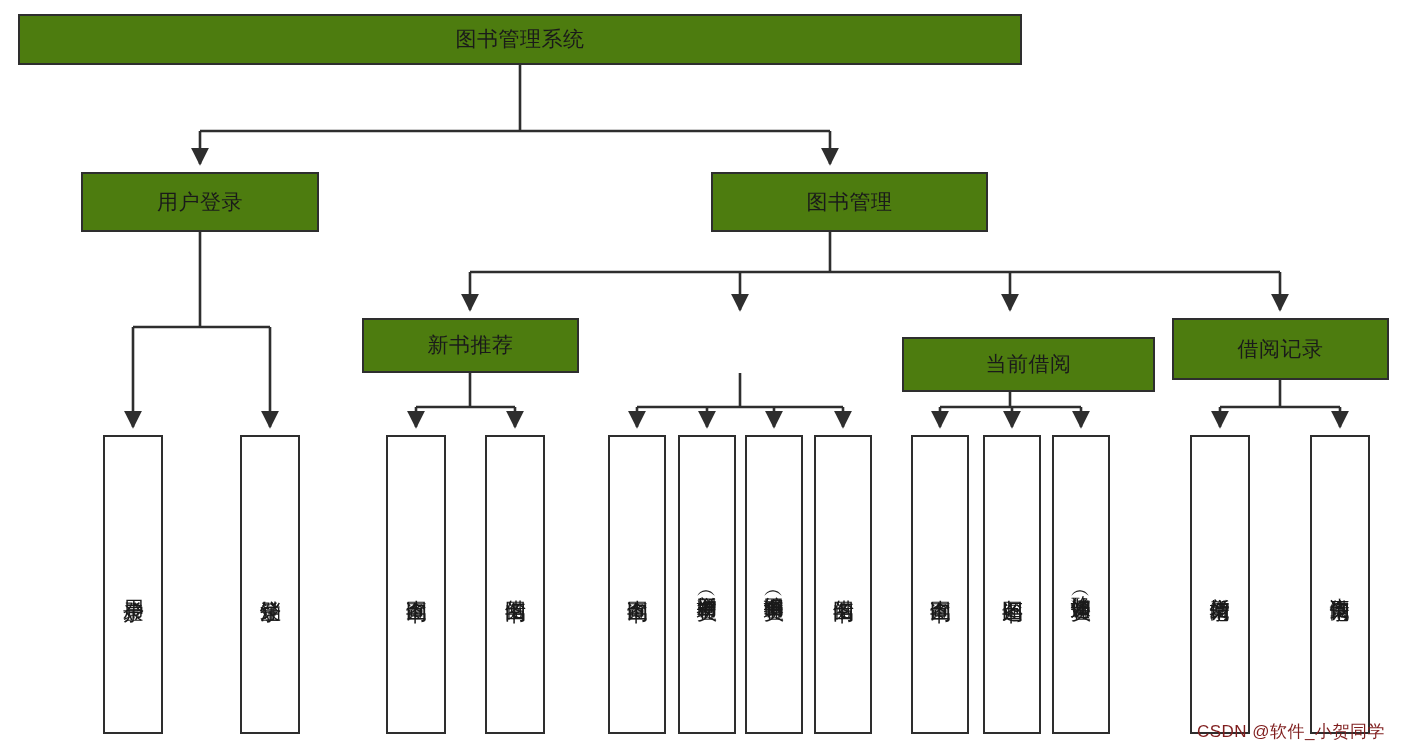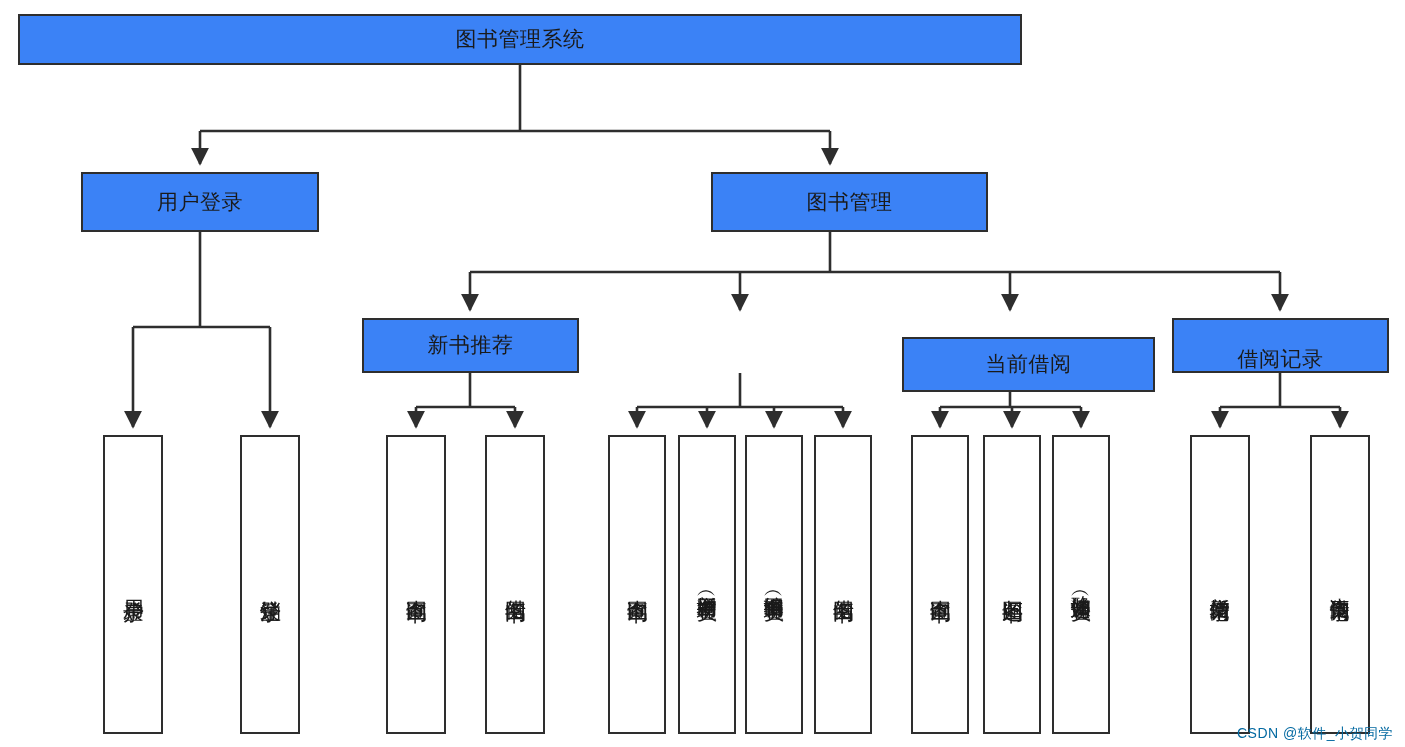--- a/index.html
+++ b/index.html
@@ -21,21 +21,21 @@
   #diagram-svg {
     position: absolute;
     left: 0;
     top: 0;
     width: 1405px;
     height: 747px;
   }
   .node-box {
     position: absolute;
     box-sizing: border-box;
-    background: #3b82f6;
+    background: #4d7c0f;
     border: 2px solid #2e2e2e;
     display: flex;
     align-items: center;
     justify-content: center;
     color: #1a1a1a;
   }
   .node-label {
     font-size: 21px;
     line-height: 1.15;
     letter-spacing: 0.5px;
@@ -61,24 +61,24 @@
     text-align: center;
     white-space: nowrap;
     color: #1a1a1a;
   }
   .leaf-label.tall {
     font-size: 20px;
     line-height: 1.22;
   }
   #watermark {
     position: absolute;
-    right: 12px;
+    right: 20px;
     bottom: 4px;
-    font-size: 14px;
-    color: #0369a1;
+    font-size: 17px;
+    color: #7f1d1d;
     white-space: nowrap;
     letter-spacing: 0.5px;
     pointer-events: none;
   }
 </style>
 </head>
 <body>
 
 <div id="canvas">
 
@@ -142,21 +142,21 @@
   <div class="node-box" style="left:711px; top:172px; width:277px; height:60px;">
     <span class="node-label">图书管理</span>
   </div>
 
   <div class="node-box" style="left:362px; top:318px; width:217px; height:55px;">
     <span class="node-label">新书推荐</span>
   </div>
   <div class="node-box" style="left:902px; top:337px; width:253px; height:55px;">
     <span class="node-label">当前借阅</span>
   </div>
-  <div class="node-box" style="left:1172px; top:318px; width:217px; height:55px;align-items:flex-end;">
+  <div class="node-box" style="left:1172px; top:318px; width:217px; height:62px;">
     <span class="node-label">借阅记录</span>
   </div>
 
   <div class="leaf-box" style="left:103px; top:435px; width:60px; height:299px;">
     <span class="leaf-label">用户登录</span>
   </div>
   <div class="leaf-box" style="left:240px; top:435px; width:60px; height:299px;">
     <span class="leaf-label">注销登录</span>
   </div>
 

